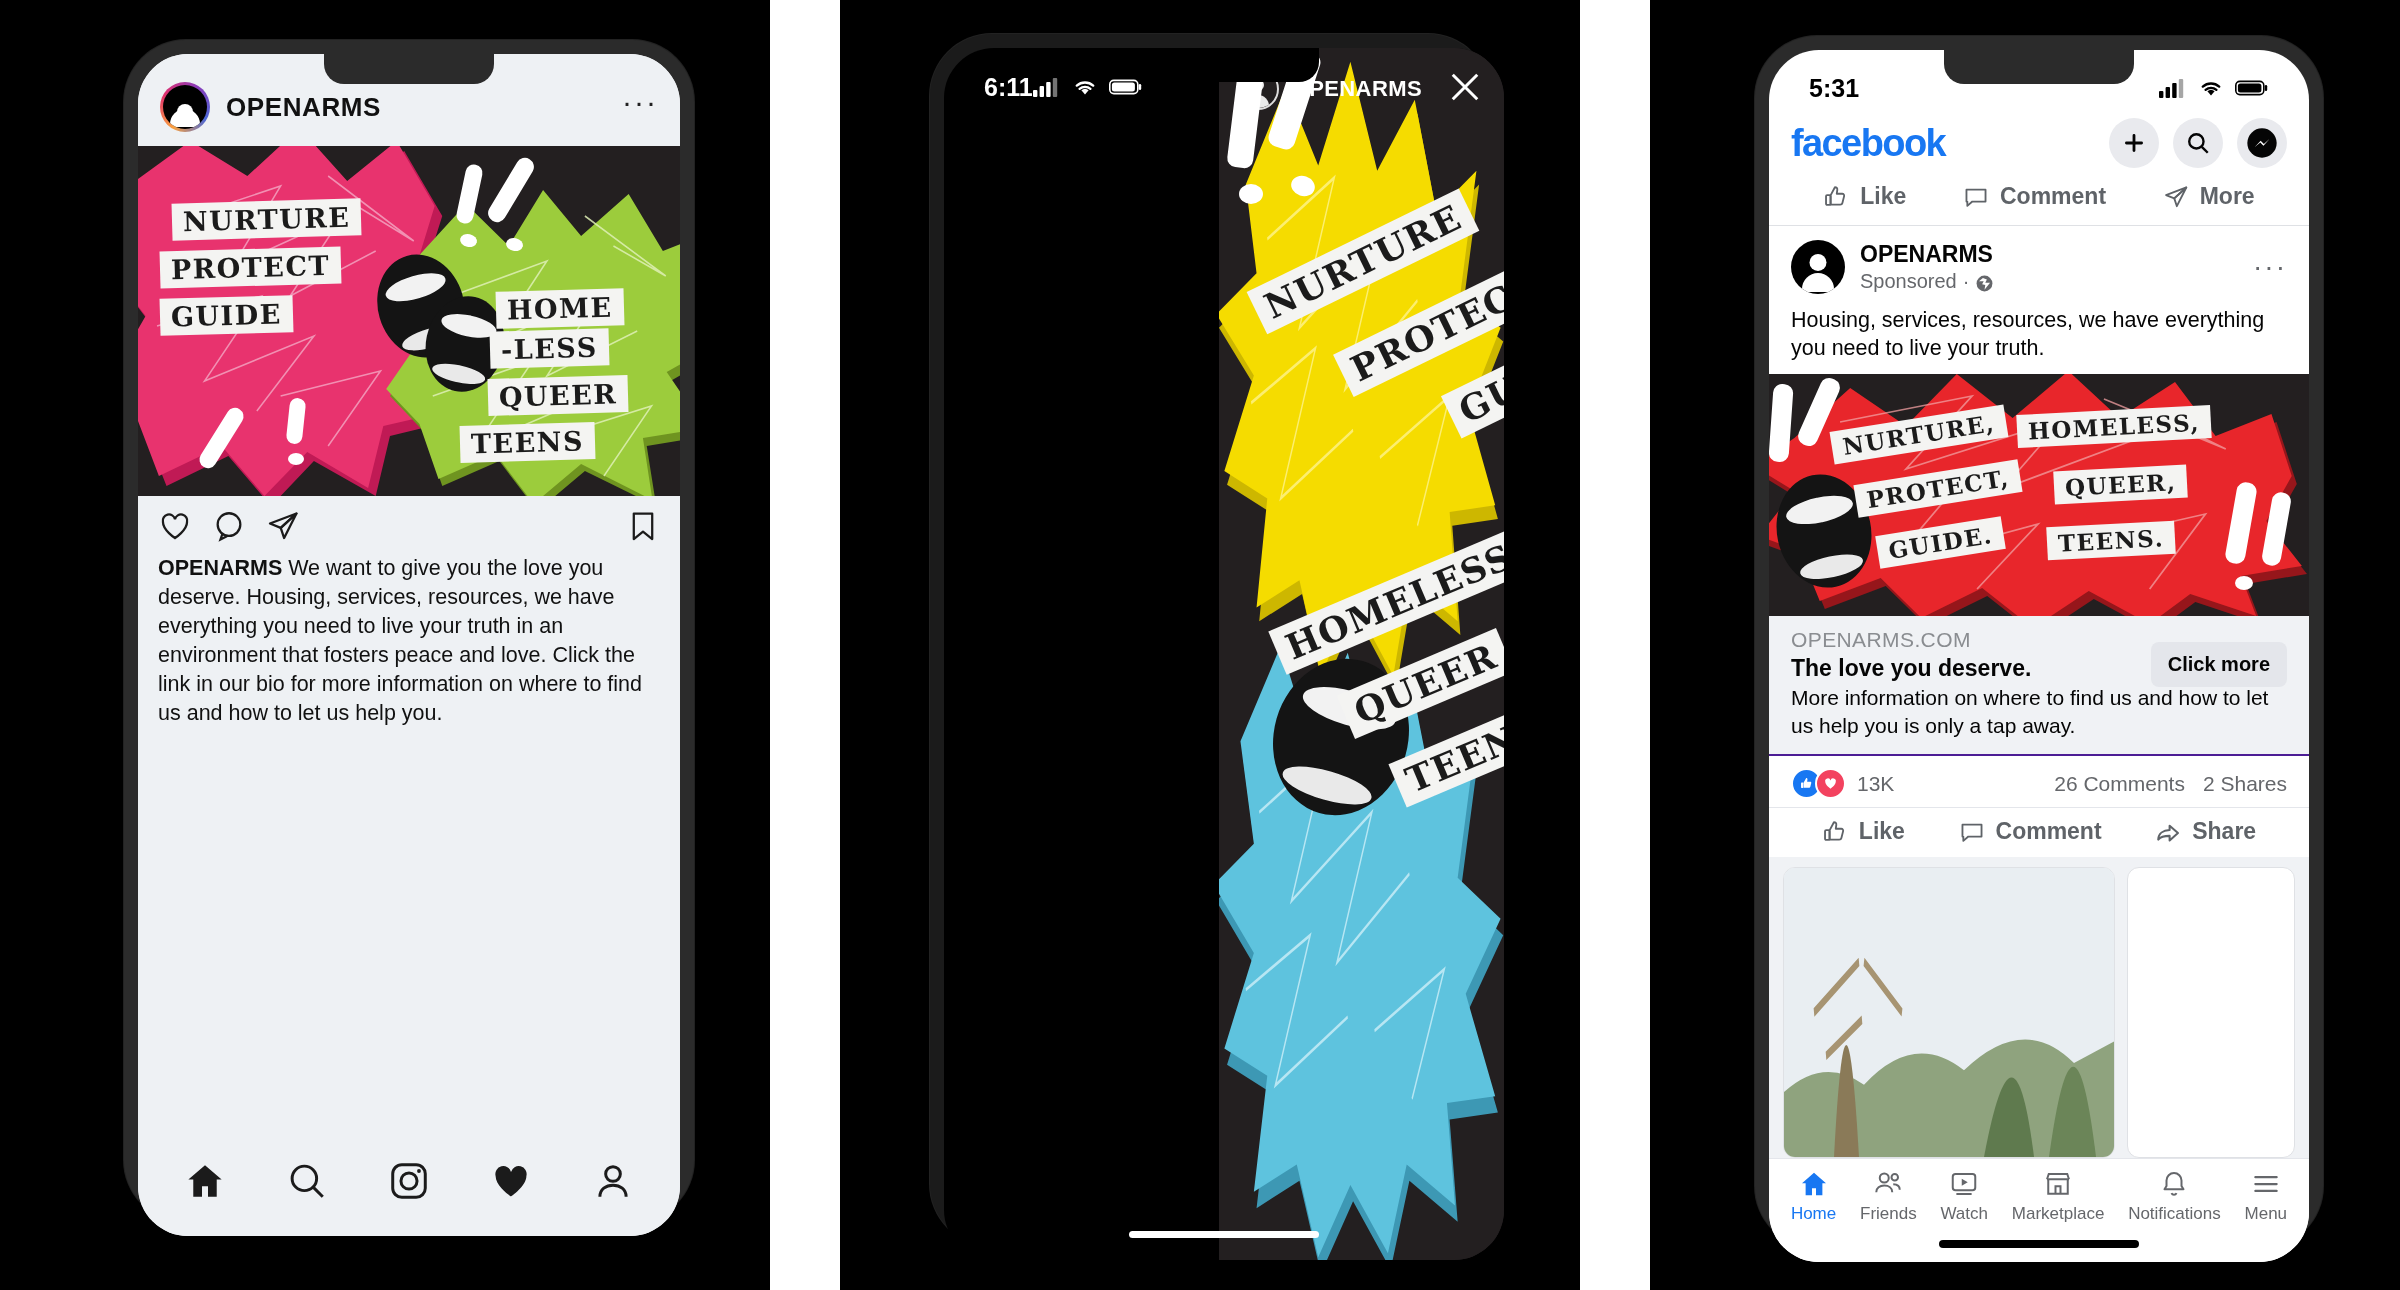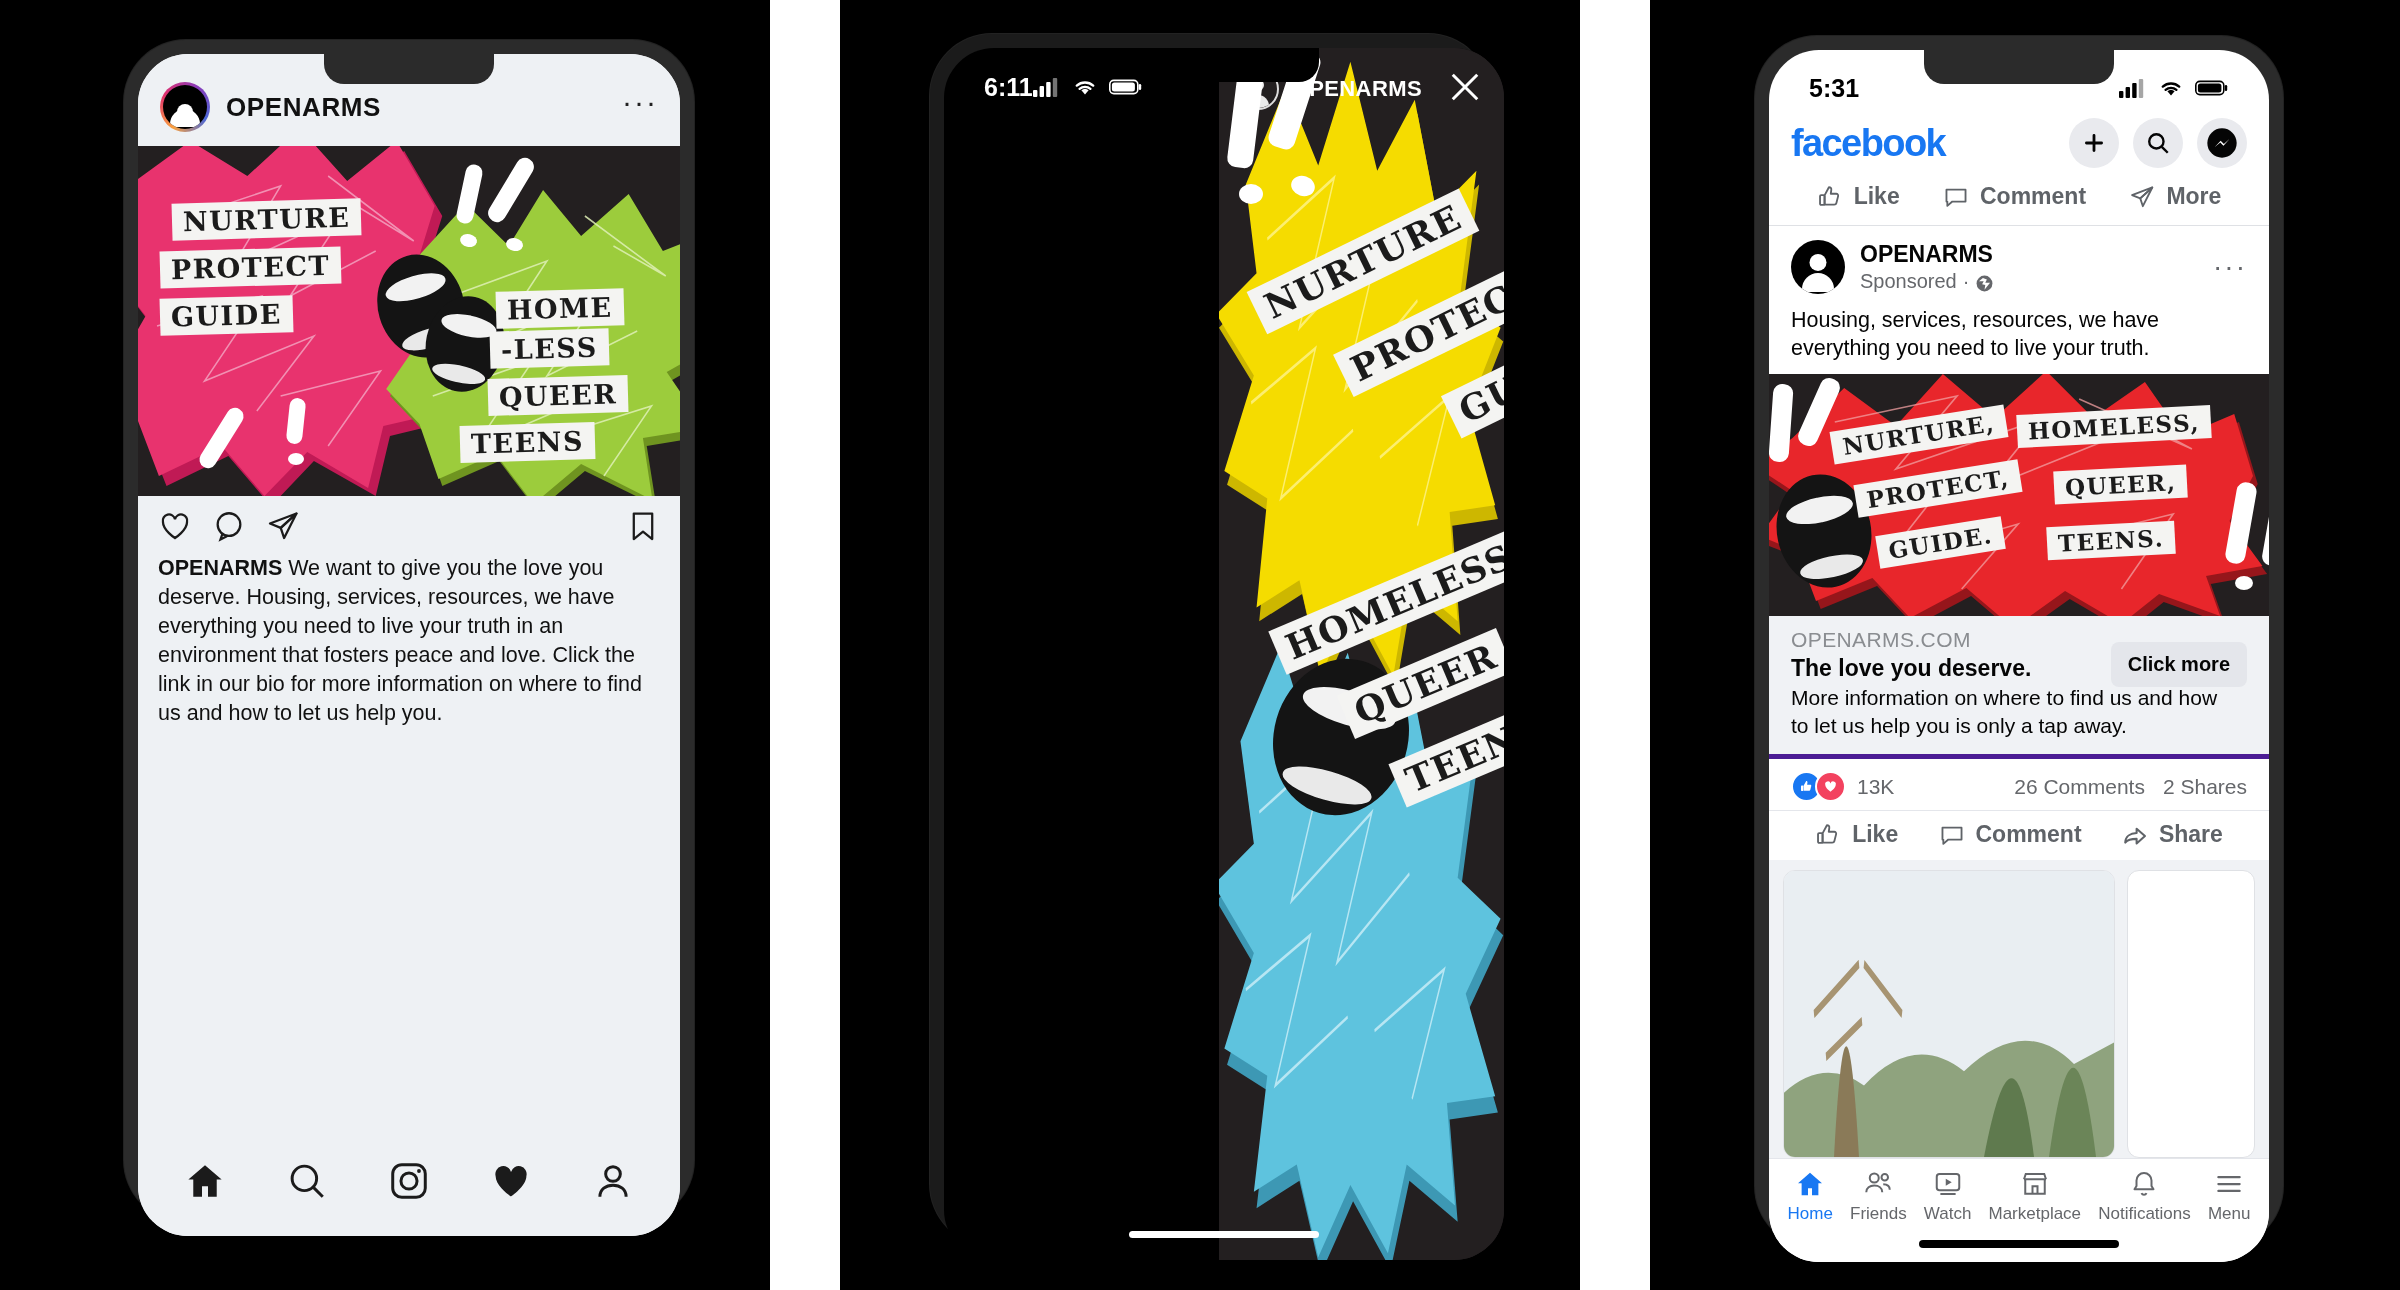--- a/index.html
+++ b/index.html
@@ -13,21 +13,21 @@
   #panel-facebook{left:1650px;width:750px;}
 
   
   .phone{position:absolute;border-radius:62px;background:#2b2b2b;box-shadow:0 0 0 1px #222;}
   .screen{position:absolute;left:14px;top:14px;right:14px;bottom:14px;border-radius:50px;overflow:hidden;background:#ffffff;}
   .notch{position:absolute;left:50%;transform:translateX(-50%);top:0;width:170px;height:30px;background:#2b2b2b;border-bottom-left-radius:20px;border-bottom-right-radius:20px;z-index:40;}
 
   #phone-instagram{left:124px;top:40px;width:570px;height:1182px;}
   #phone-story{left:930px;top:34px;width:560px;height:1212px;background:#1b1b1b;}
   #phone-story .screen{background:#000000;}
-  #phone-facebook{left:1755px;top:36px;width:528px;height:1212px;}
+  #phone-facebook{left:1755px;top:36px;width:568px;height:1212px;}
 
   
   .ig-screen{background:#eef1f4;display:flex;flex-direction:column;height:100%;}
   .ig-top{height:92px;background:#eef1f4;display:flex;align-items:flex-end;padding:0 22px 10px 22px;box-sizing:border-box;}
   .ig-head{display:flex;align-items:center;width:100%;height:58px;}
   .ig-avatar{width:50px;height:50px;border-radius:50%;flex:0 0 auto;position:relative;
     background:conic-gradient(from 210deg,#f9a03f,#e1306c,#8a3ab9,#4c68d7,#f9a03f);padding:3px;box-sizing:border-box;}
   .ig-avatar .inner{width:100%;height:100%;border-radius:50%;background:#000;overflow:hidden;position:relative;}
   .ig-avatar .inner::before{content:"";position:absolute;left:50%;top:44%;transform:translateX(-50%);width:16px;height:16px;border-radius:50%;background:#fff;}
   .ig-avatar .inner::after{content:"";position:absolute;left:50%;bottom:2px;transform:translateX(-50%);width:30px;height:18px;border-radius:15px 15px 0 0;background:#fff;}
@@ -80,21 +80,21 @@
   .fb-av{width:54px;height:54px;border-radius:50%;background:#000;position:relative;overflow:hidden;flex:0 0 auto;}
   .fb-av::before{content:"";position:absolute;left:50%;top:26%;transform:translateX(-50%);width:17px;height:17px;border-radius:50%;background:#fff;}
   .fb-av::after{content:"";position:absolute;left:50%;bottom:2px;transform:translateX(-50%);width:32px;height:19px;border-radius:16px 16px 0 0;background:#fff;}
   .fb-names{margin-left:15px;}
   .fb-pname{font-size:23px;font-weight:bold;color:#050505;}
   .fb-sub{font-size:20px;color:#65676b;display:flex;align-items:flex-end;gap:6px;margin-top:2px;}
   .fb-dots{margin-left:auto;font-size:28px;color:#65676b;letter-spacing:2px;line-height:12px;}
   .fb-text{padding:8px 22px 12px 22px;font-size:21.5px;line-height:28px;color:#050505;}
 
   .fb-media{position:relative;width:100%;height:242px;background:#231f20;overflow:hidden;}
-  .fb-link{background:#f0f2f5;padding:12px 22px 14px 22px;border-bottom:5px solid #4c1d95;position:relative;}
+  .fb-link{background:#f0f2f5;padding:12px 22px 14px 22px;border-bottom:2px solid #4c1d95;position:relative;}
   .fb-domain{font-size:21px;color:#8a8d91;letter-spacing:.4px;}
   .fb-ltitle{font-size:23px;font-weight:bold;color:#050505;margin-top:3px;}
   .fb-ldesc{font-size:21px;line-height:28px;color:#050505;margin-top:2px;padding-right:10px;}
   .fb-learn{position:absolute;right:22px;top:26px;background:#e4e6eb;border-radius:8px;padding:11px 17px;font-size:20px;font-weight:bold;color:#050505;}
 
   .fb-stats{display:flex;align-items:center;padding:12px 22px 8px 22px;font-size:21px;color:#65676b;}
   .fb-reacts{display:flex;align-items:center;}
   .fb-rb{width:27px;height:27px;border-radius:50%;display:flex;align-items:center;justify-content:center;border:2px solid #fff;}
   .fb-rb.like{background:#1877f2;}
   .fb-rb.love{background:#f3425f;margin-left:-7px;}

